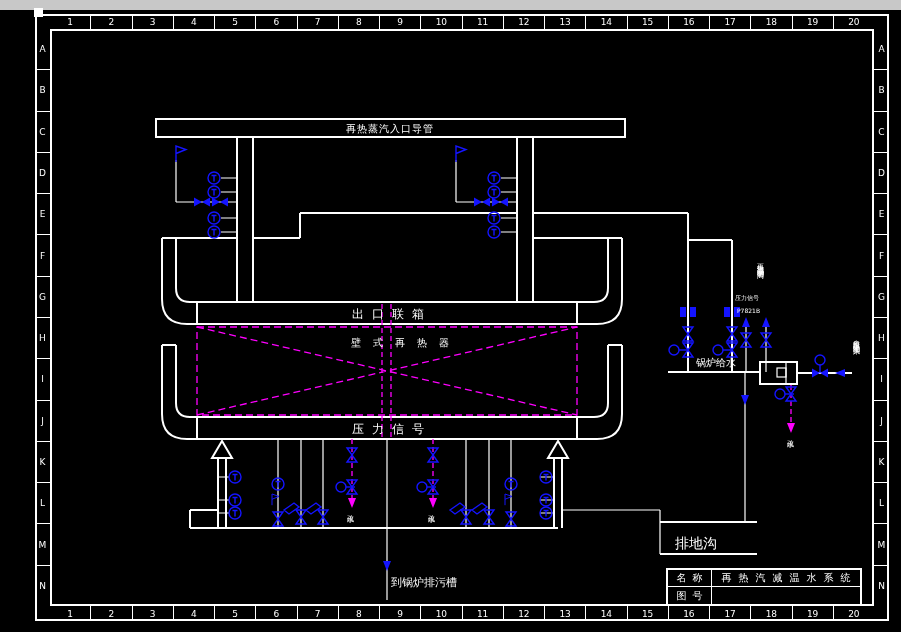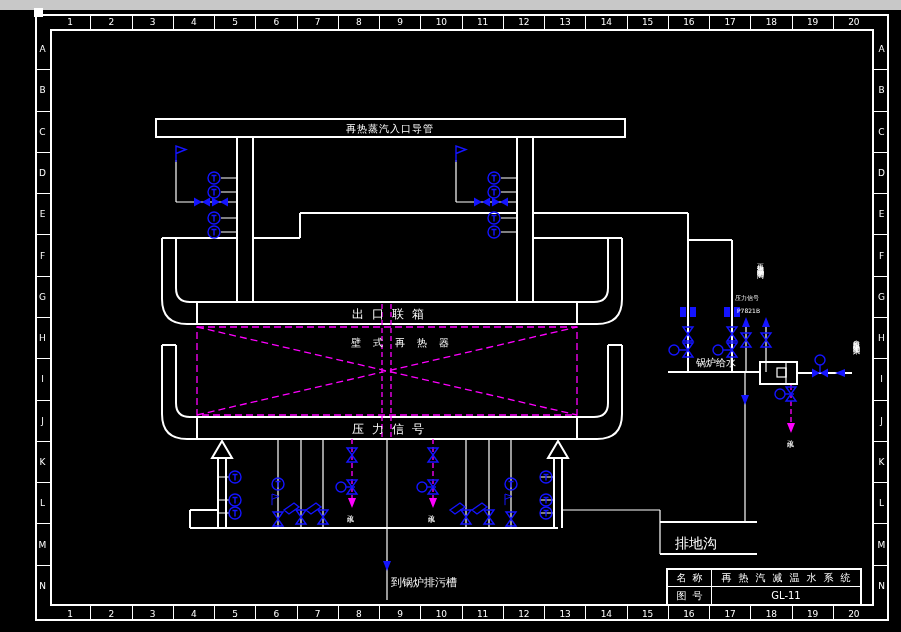--- a/index.html
+++ b/index.html
@@ -307,15 +307,14 @@
   <div class="lbl vert" style="left:786px;top:434px;height:22px;">疏水</div>
   <div class="lbl vert" style="left:346px;top:509px;height:22px;">疏水</div>
   <div class="lbl vert" style="left:427px;top:509px;height:22px;">疏水</div>
   <div class="lbl" style="left:391px;top:577px;font-size:11px;">到锅炉排污槽</div>
   <div class="lbl" style="left:675px;top:536px;font-size:14px;">排地沟</div>
 
   <div class="tblock">
     <div class="tcell c1 r1">名称</div>
     <div class="tcell r1 tval">再热汽减温水系统</div>
     <div class="tcell c1">图号</div>
-    <div class="tcell">GL-11</div>
   </div>
 </div>
 
 </body></html>

